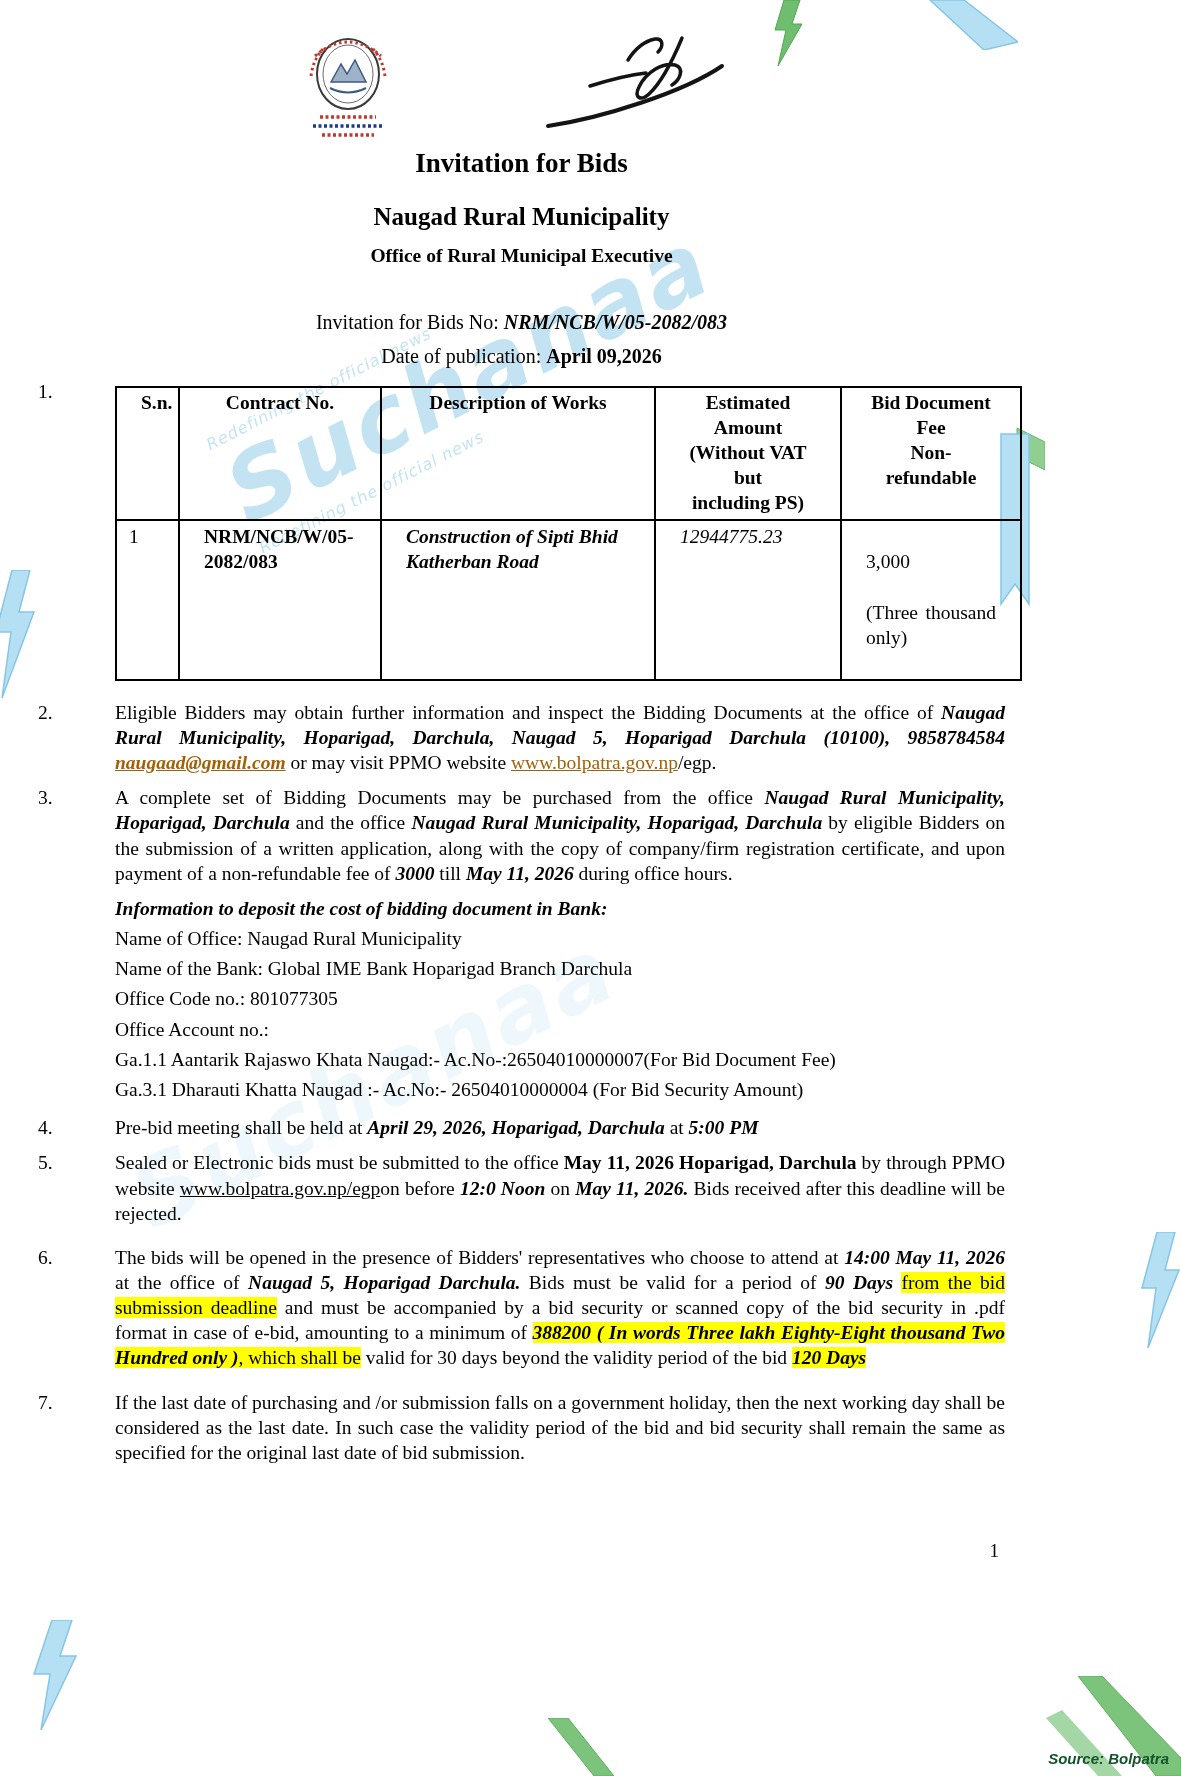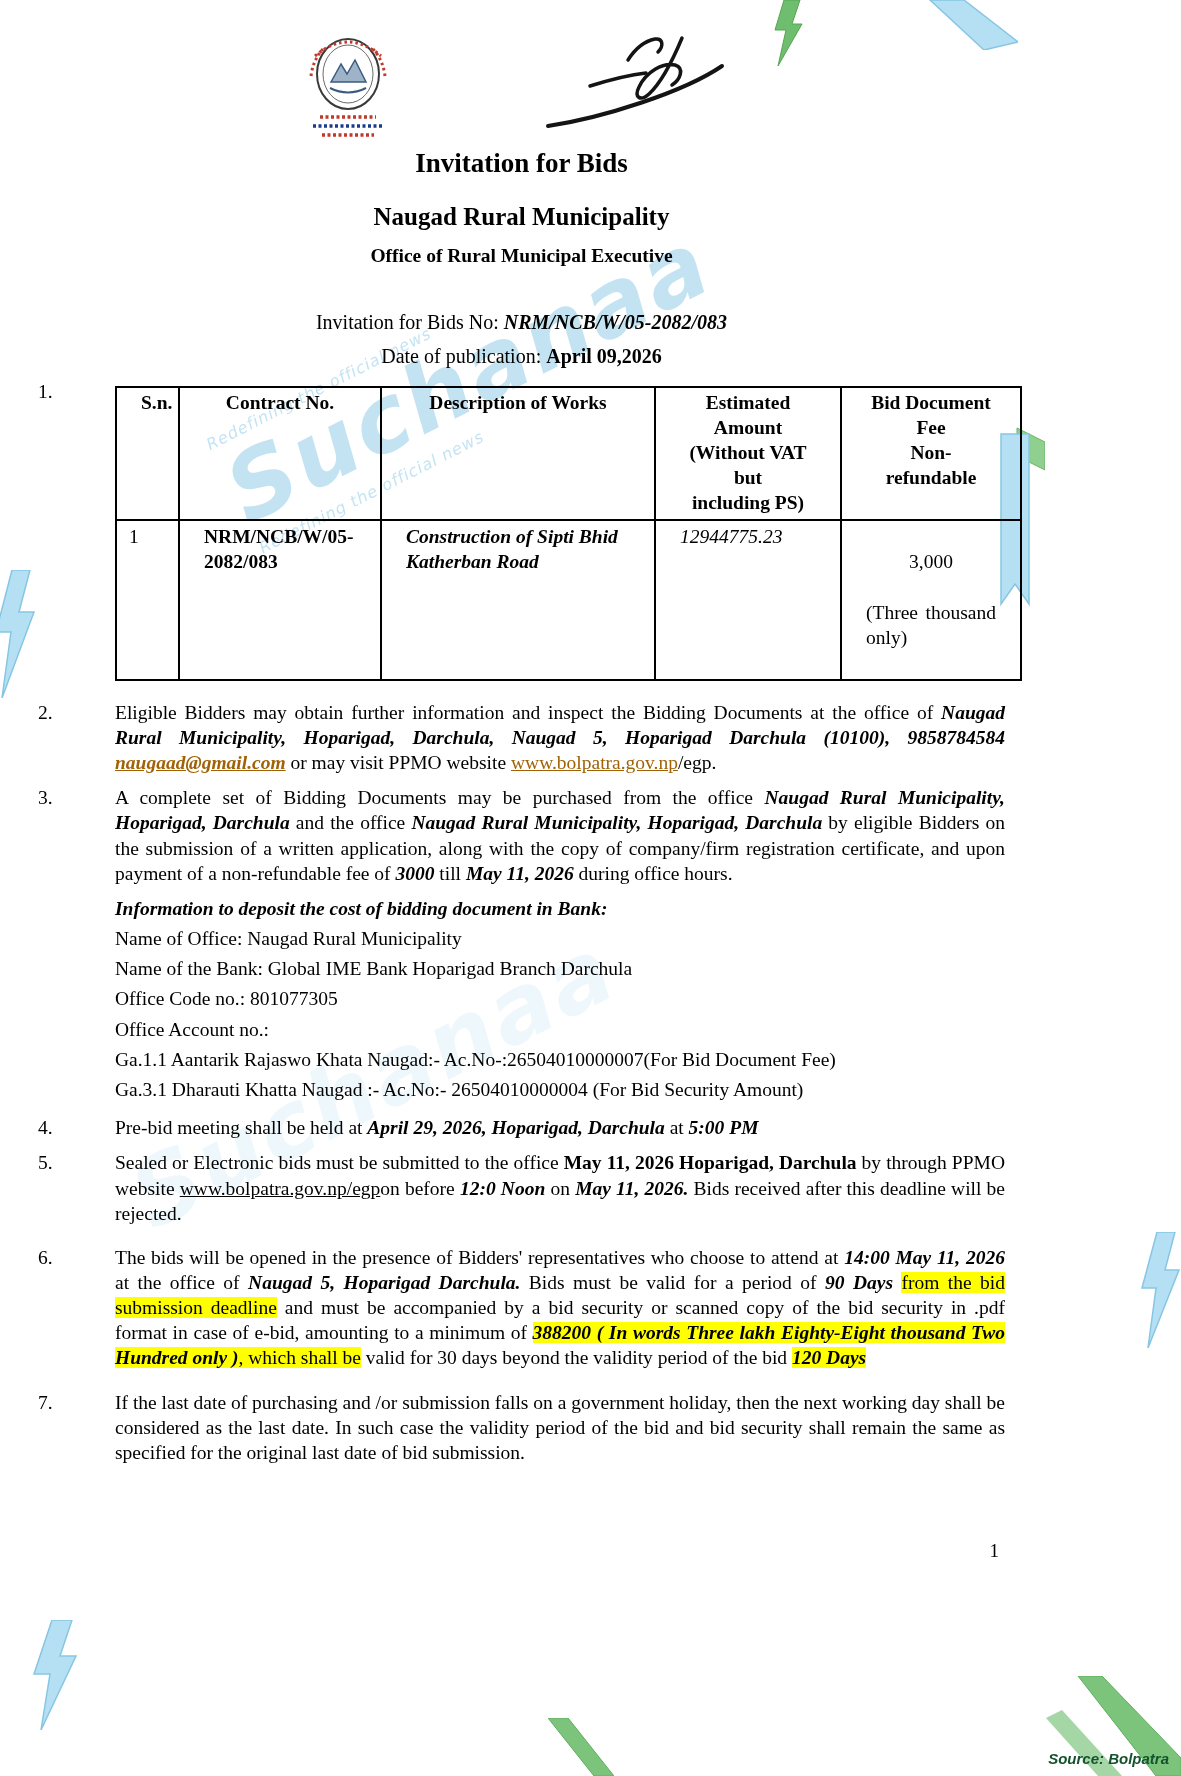--- a/index.html
+++ b/index.html
@@ -36,21 +36,21 @@
   a { color:inherit; }
   
   table.works { border-collapse:collapse; width:905px; margin:7px 0 9px 0; table-layout:fixed; }
   .works th, .works td { border:2px solid #000; padding:3px 24px; font-size:19.5px; vertical-align:top; white-space:pre-line; }
   .works th { font-weight:bold; text-align:center; line-height:1.28; }
   .works td { line-height:1.3; }
   td.c-sn { padding-left:12px; }
   td.c-contract { font-weight:bold; }
   td.c-desc { font-weight:bold; font-style:italic; }
   td.c-amt  { font-weight:normal; font-style:italic; }
-  .fee-amt  { text-align:center; }
+  .fee-amt  { }
   .fee-words{ text-align:justify; }
   
   .bank { margin-top:8px; text-align:left; }
   .bank-heading { font-weight:bold; font-size:19.5px; line-height:1.55;font-style:italic; }
   .bank-line { font-size:19.5px; line-height:1.55; }
   
   .pagenum { position:absolute; top:1540px; right:182px; font-size:19px; }
   .source  { position:absolute; bottom:9px; right:12px; font-size:15px; font-style:italic; font-weight:bold; font-family:"Liberation Sans", sans-serif; color:#14532d; }
 </style>
 </head>

